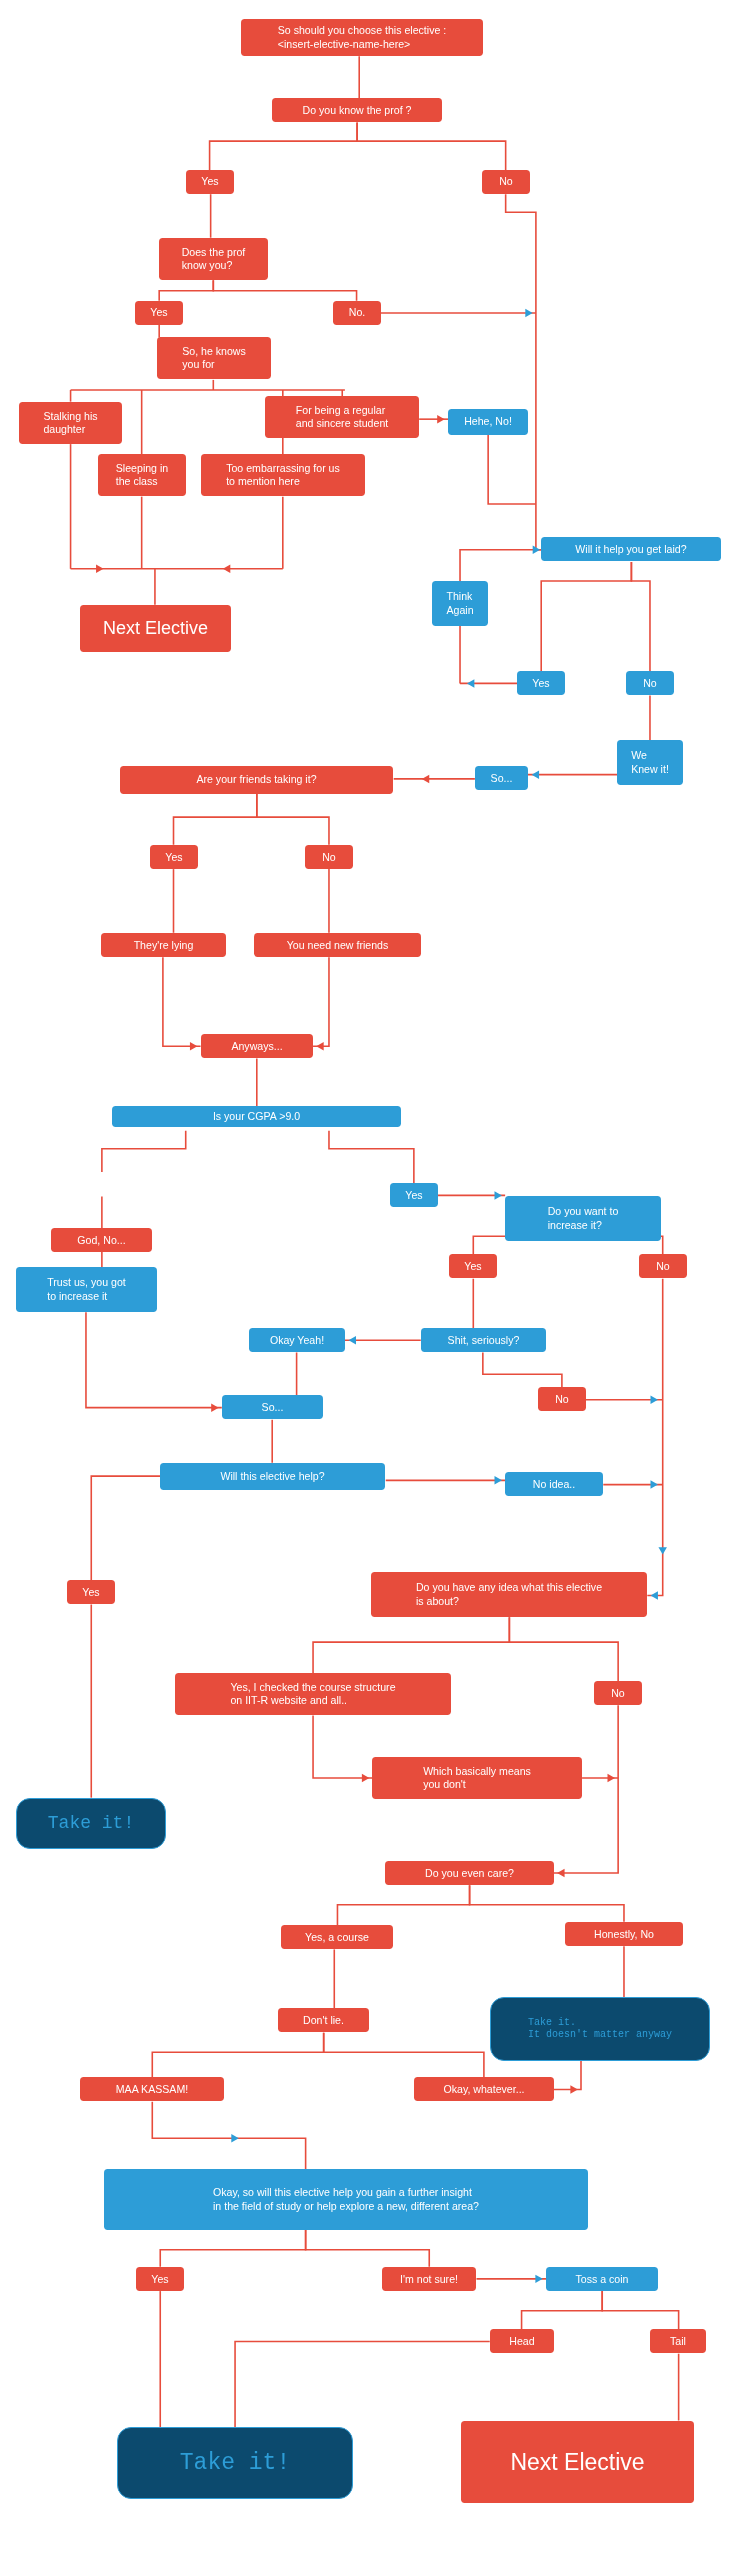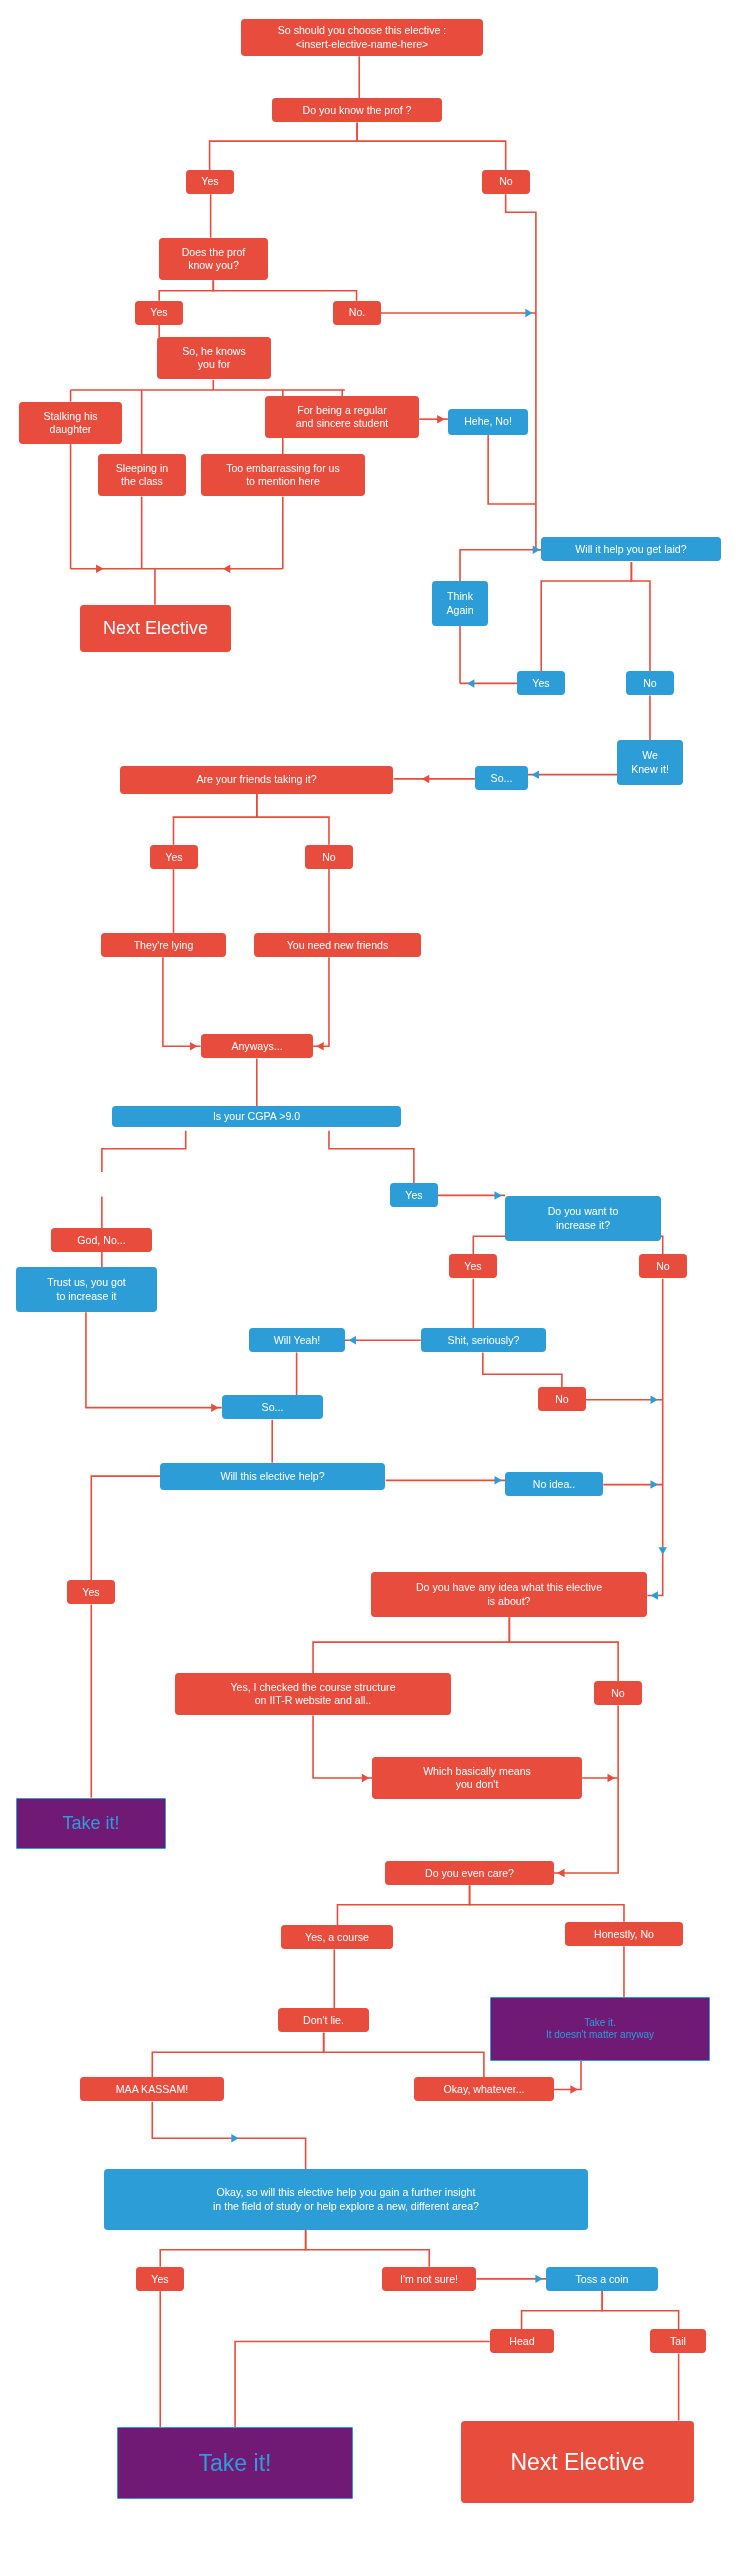--- a/index.html
+++ b/index.html
@@ -3,25 +3,25 @@
 <meta charset="utf-8">
 <style>
   html,body{margin:0;padding:0;background:#ffffff;}
   .canvas{position:relative;width:737px;height:2576px;background:#ffffff;overflow:hidden;
           font-family:"Liberation Sans",sans-serif;}
   svg.wires{position:absolute;left:0;top:0;z-index:0;}
   .ln{fill:none;stroke:#e74c3c;stroke-width:3;}
   .ab{fill:#2d9dd7;}
   .ar{fill:#e74c3c;}
   .node{position:absolute;z-index:1;display:flex;align-items:center;justify-content:center;
-        text-align:center;color:#ffffff;border-radius:3.7px;font-size:10.6px;line-height:1.25;
+        color:#ffffff;border-radius:3.7px;font-size:10.6px;line-height:1.25;
         white-space:pre-line;box-sizing:border-box;padding:2.1px 5.3px;}
   .red{background:#e74c3c;}
   .blue{background:#2d9dd7;}
-  .outline{background:#701a75;border:1.6px solid #2d9dd7;color:#2d9dd7;border-radius:1px;}
+  .outline{background:#0c4a6e;border:1.6px solid #2d9dd7;color:#2d9dd7;border-radius:14px;font-family:Liberation Mono, monospace;}
   .lg{font-size:18px;}
   .md{font-size:10px;}
   .xl{font-size:23px;}
 </style>
 </head>
 <body>
 
 <div class="canvas">
 
   <svg class="wires" width="737" height="2576" viewBox="0 0 1389 4855">
@@ -168,21 +168,21 @@
   <div class="node red" style="left:201px;top:1034px;width:112px;height:24.4px">Anyways...</div>
   <div class="node blue" style="left:112px;top:1106px;width:289px;height:21px">Is your CGPA &gt;9.0</div>
   <div class="node red" style="left:51px;top:1228px;width:101px;height:24.4px">God, No...</div>
   <div class="node blue" style="left:390px;top:1183px;width:48px;height:24.4px">Yes</div>
   <div class="node blue" style="left:505px;top:1196px;width:156px;height:45px">Do you want to
 increase it?</div>
   <div class="node blue" style="left:16px;top:1267px;width:141px;height:45px">Trust us, you got
 to increase it</div>
   <div class="node red" style="left:449px;top:1254px;width:48px;height:24.4px">Yes</div>
   <div class="node red" style="left:639px;top:1254px;width:48px;height:24.4px">No</div>
-  <div class="node blue" style="left:249px;top:1328px;width:96px;height:24.4px">Will Yeah!</div>
+  <div class="node blue" style="left:249px;top:1328px;width:96px;height:24.4px">Okay Yeah!</div>
   <div class="node blue" style="left:421px;top:1328px;width:125px;height:24.4px">Shit, seriously?</div>
   <div class="node red" style="left:538px;top:1387px;width:48px;height:24.4px">No</div>
   <div class="node blue" style="left:222px;top:1395px;width:101px;height:24.4px">So...</div>
   <div class="node blue" style="left:160px;top:1463px;width:225px;height:26.5px">Will this elective help?</div>
   <div class="node blue" style="left:505px;top:1472px;width:98px;height:24.4px">No idea..</div>
   <div class="node red" style="left:67px;top:1580px;width:48px;height:24.4px">Yes</div>
   <div class="node red" style="left:175px;top:1673px;width:276px;height:42px">Yes, I checked the course structure
 on IIT-R website and all..</div>
   <div class="node red" style="left:371px;top:1572px;width:276px;height:45px">Do you have any idea what this elective
 is about?</div>

